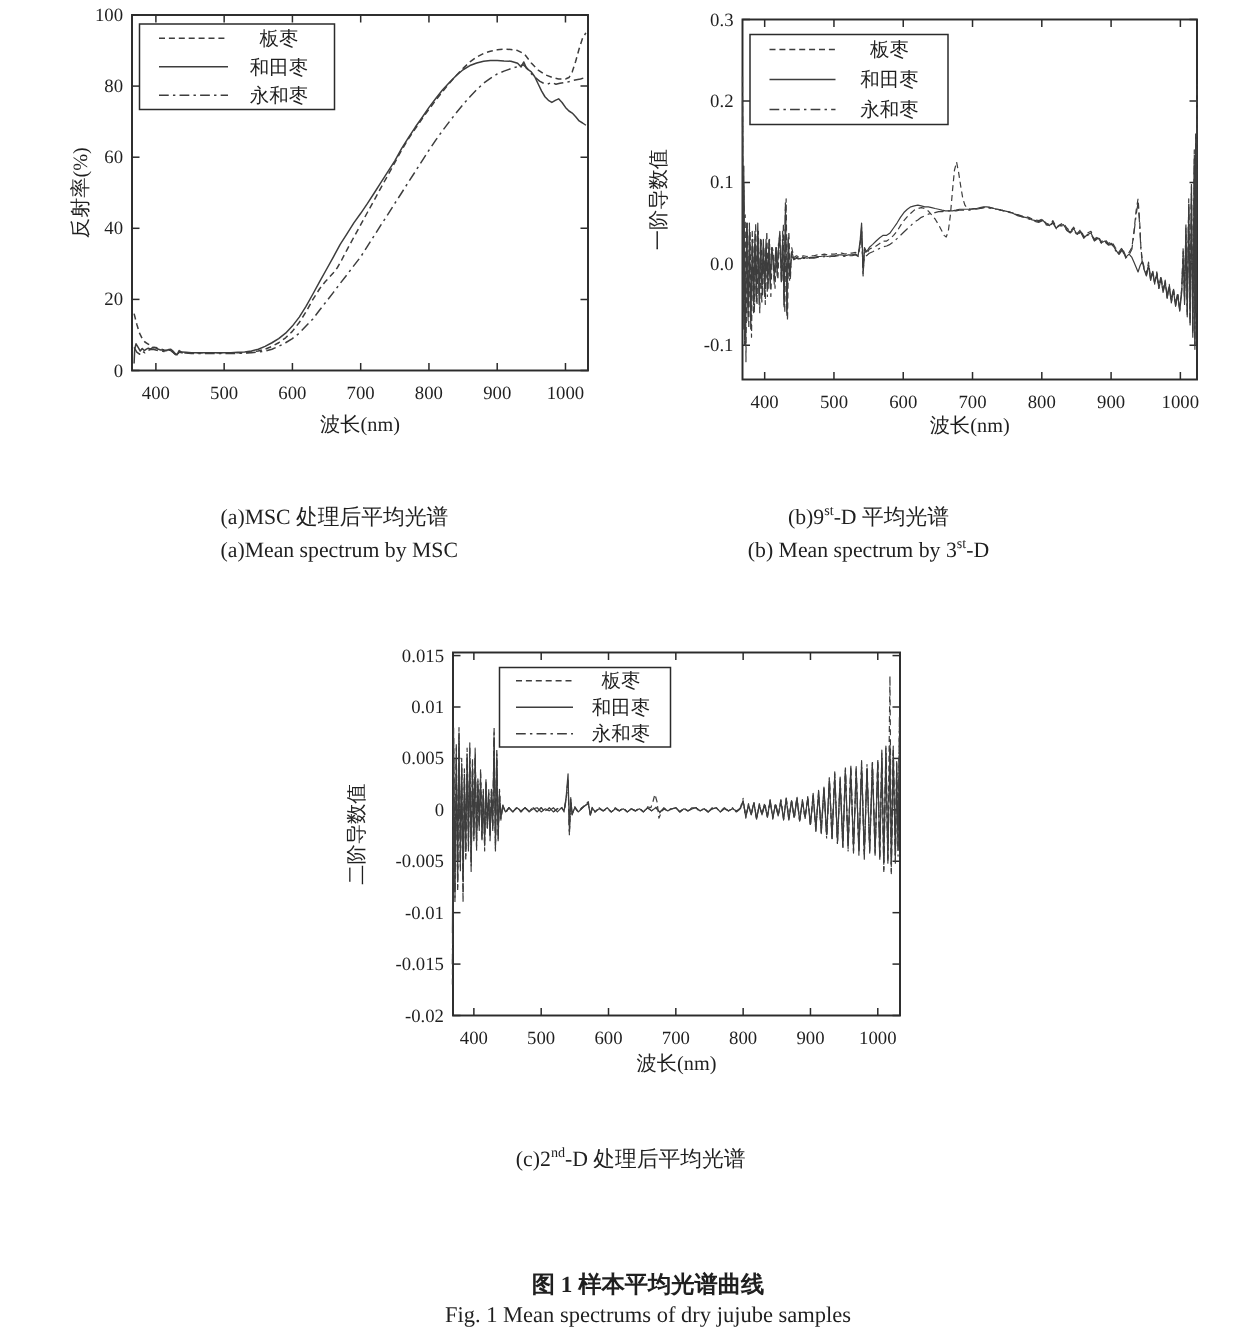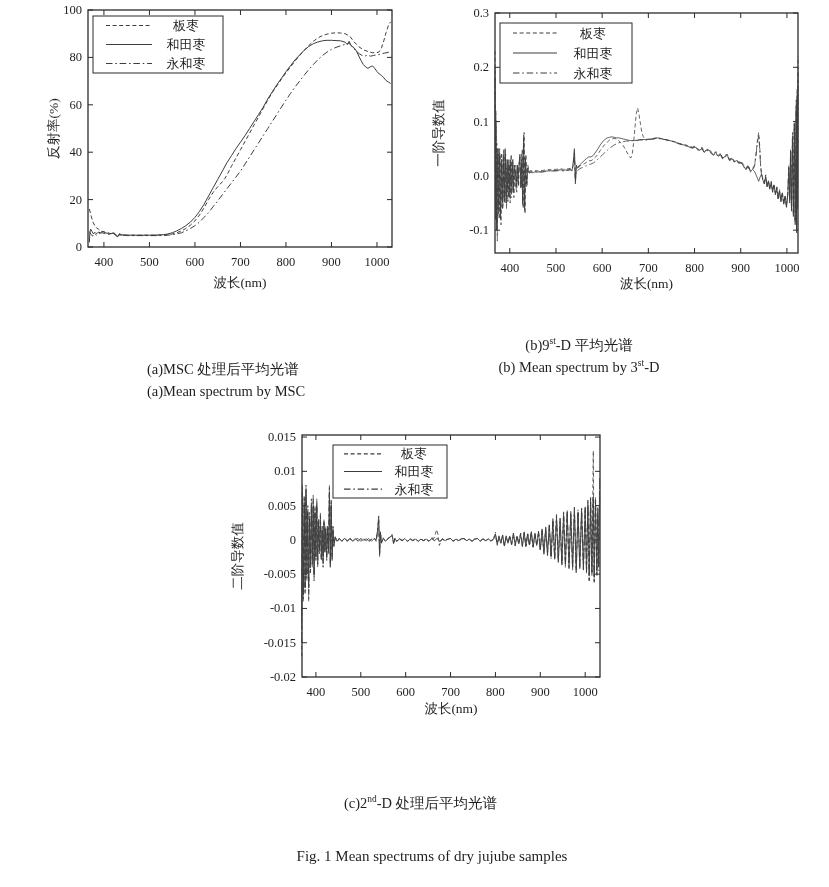--- a/index.html
+++ b/index.html
@@ -3,23 +3,23 @@
 <meta charset="utf-8">
 <style>
   html,body{margin:0;padding:0;background:#fff;}
   .page{position:relative;width:829px;height:887px;background:#ffffff;overflow:hidden;
         font-family:"Liberation Serif","DejaVu Serif",serif;color:#1f1f1f;}
   .chart{position:absolute;}
   .tick{font:12.5px "Liberation Serif","DejaVu Serif",serif;fill:#1f1f1f;}
   .axis{font:13.5px "Liberation Serif","DejaVu Serif",serif;fill:#1f1f1f;}
   .legend{font:13px "Liberation Serif","DejaVu Serif",serif;fill:#1f1f1f;}
   .cap{position:absolute;font-size:14.5px;line-height:22px;}
-  .cap-a{left:147px;top:334px;text-align:left;margin-top:24px;}
+  .cap-a{left:147px;top:334px;text-align:left;}
   .cap-b{left:464px;top:334px;width:230px;text-align:center;}
-  .cap-c{left:313px;top:762px;width:215px;text-align:center;margin-top:30px;}
+  .cap-c{left:313px;top:762px;width:215px;text-align:center;}
   sup{font-size:0.65em;line-height:0;}
   .figcap{position:absolute;left:252px;top:846px;width:360px;text-align:center;}
   .figcap-cn{font-size:15.5px;font-weight:600;line-height:21px;}
   .figcap-en{font-size:15px;line-height:21px;}
 </style>
 </head>
 <body>
 
 <div class="page">
   <div class="chart" style="left: 0px; top: 0px; width: 415px; height: 300px;"><svg width="415" height="300" viewBox="0 0 415 300">
@@ -196,15 +196,16 @@
   <div class="cap cap-b">
     <div class="cap-line"><span>(b)9</span><sup>st</sup><span>-D  平均光谱</span></div>
     <div class="cap-line"><span>(b) Mean spectrum by 3</span><sup>st</sup><span>-D</span></div>
   </div>
 
   <div class="cap cap-c">
     <div class="cap-line"><span>(c)2</span><sup>nd</sup><span>-D  处理后平均光谱</span></div>
   </div>
 
   <div class="figcap">
+    <div class="figcap-cn">图 1  样本平均光谱曲线</div>
     <div class="figcap-en">Fig. 1  Mean spectrums of dry jujube samples</div>
   </div>
 </div>
 
 </body></html>

